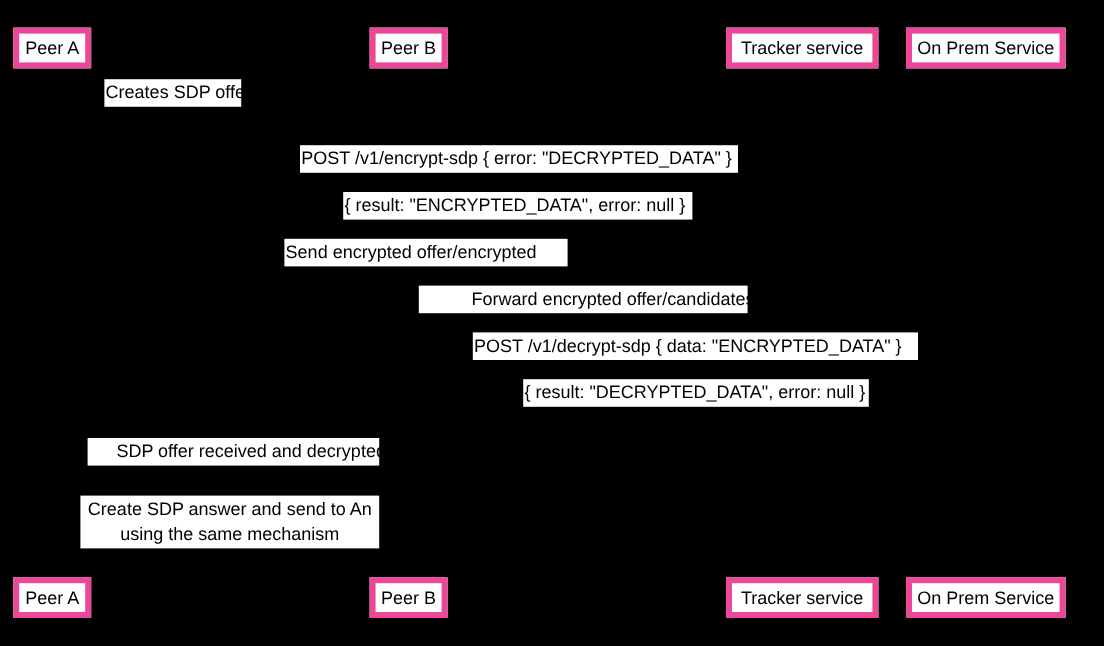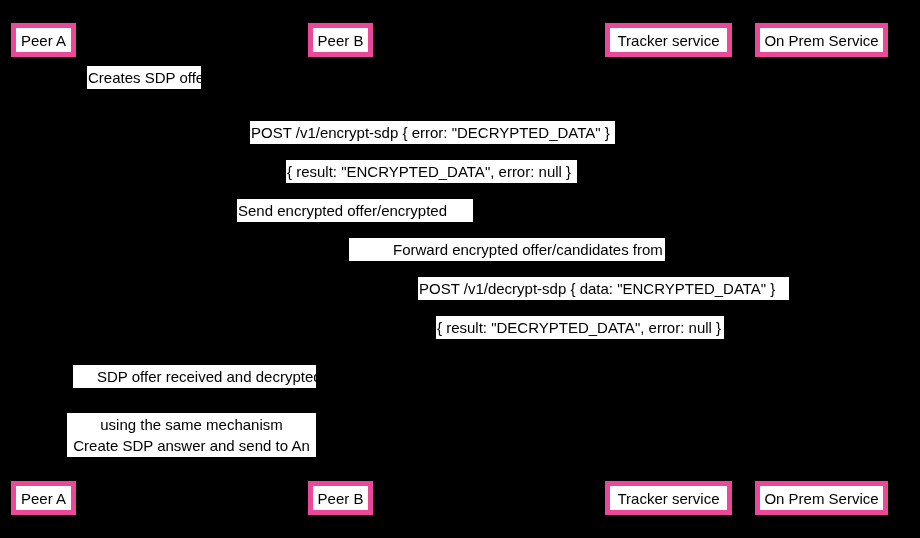--- a/index.html
+++ b/index.html
@@ -133,39 +133,39 @@
   </div>
 
   <div class="msg-label" style="left:286px; top:160px; width:291px;">
     <span>{ result: "ENCRYPTED_DATA", error: null }</span>
   </div>
 
   <div class="msg-label" style="left:237px; top:199px; width:236px;">
     <span>Send encrypted offer/encrypted</span>
   </div>
 
-  <div class="msg-label" style="left:349px; top:238px; width:316px;padding-left:44px;">
+  <div class="msg-label" style="left:349px; top:238px; width:274px;padding-left:44px;">
     <span>Forward encrypted offer/candidates from A</span>
   </div>
 
-  <div class="msg-label" style="left:394px; top:277px; width:371px;margin-left:24px;">
+  <div class="msg-label" style="left:394px; top:277px; width:371px;">
     <span>POST /v1/decrypt-sdp { data: "ENCRYPTED_DATA" }</span>
   </div>
 
   <div class="msg-label" style="left:436px; top:316px; width:288px;">
     <span>{ result: "DECRYPTED_DATA", error: null }</span>
   </div>
 
   <div class="msg-label" style="left:73px; top:365px; width:243px;padding-left:24px;">
     <span>SDP offer received and decrypted!</span>
   </div>
 
   <div class="msg-label two-line" style="left:67px; top:413px; width:249px;">
+    <div>Create SDP answer and send to An</div>
     <div>using the same mechanism</div>
-    <div>Create SDP answer and send to An</div>
   </div>
 
   <div class="participant" style="left:11px; top:481px; width:65px;">
     <span>Peer A</span>
   </div>
   <div class="participant" style="left:308px; top:481px; width:65px;">
     <span>Peer B</span>
   </div>
   <div class="participant" style="left:605px; top:481px; width:127px;">
     <span>Tracker service</span>

